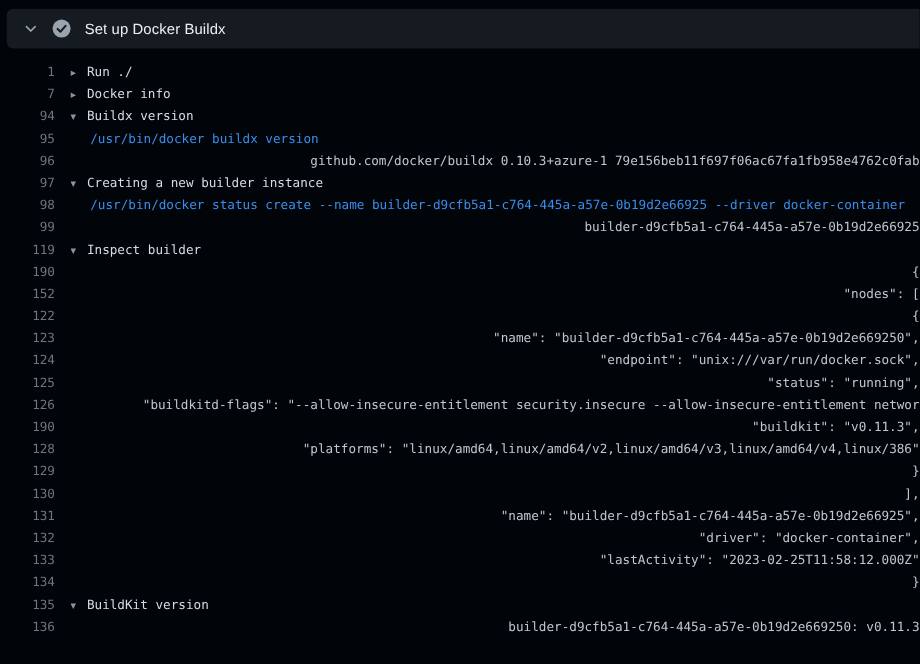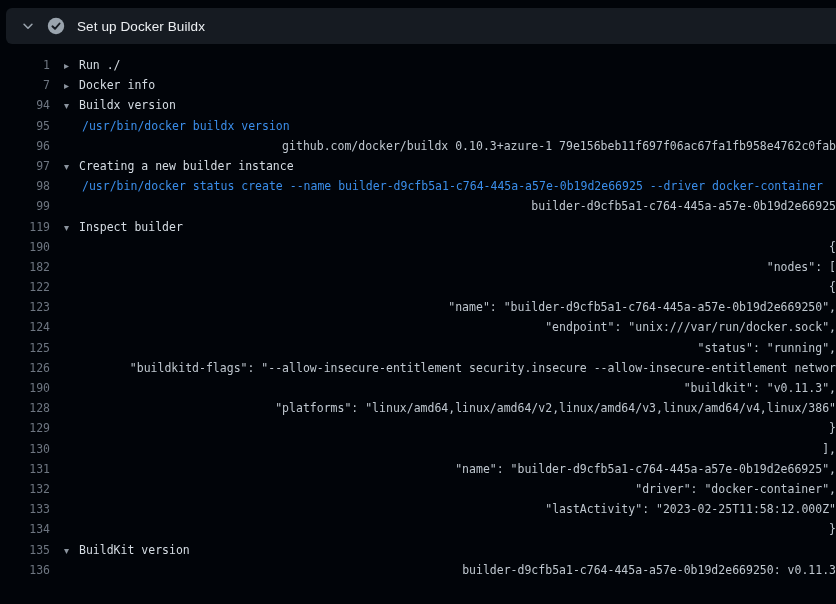--- a/index.html
+++ b/index.html
@@ -137,21 +137,21 @@
   </div>
       <div class="row">
     <span class="ln">119</span>
     <span class="content t-group"><span class="arrow">▾</span><span class="text">Inspect builder</span></span>
   </div>
       <div class="row">
     <span class="ln">190</span>
     <span class="content t-output"><span class="text">{</span></span>
   </div>
       <div class="row">
-    <span class="ln">182</span>
+    <span class="ln">152</span>
     <span class="content t-output"><span class="text">  "nodes": [</span></span>
   </div>
       <div class="row">
     <span class="ln">122</span>
     <span class="content t-output"><span class="text">    {</span></span>
   </div>
       <div class="row">
     <span class="ln">123</span>
     <span class="content t-output"><span class="text">      "name": "builder-d9cfb5a1-c764-445a-a57e-0b19d2e669250",</span></span>
   </div>

